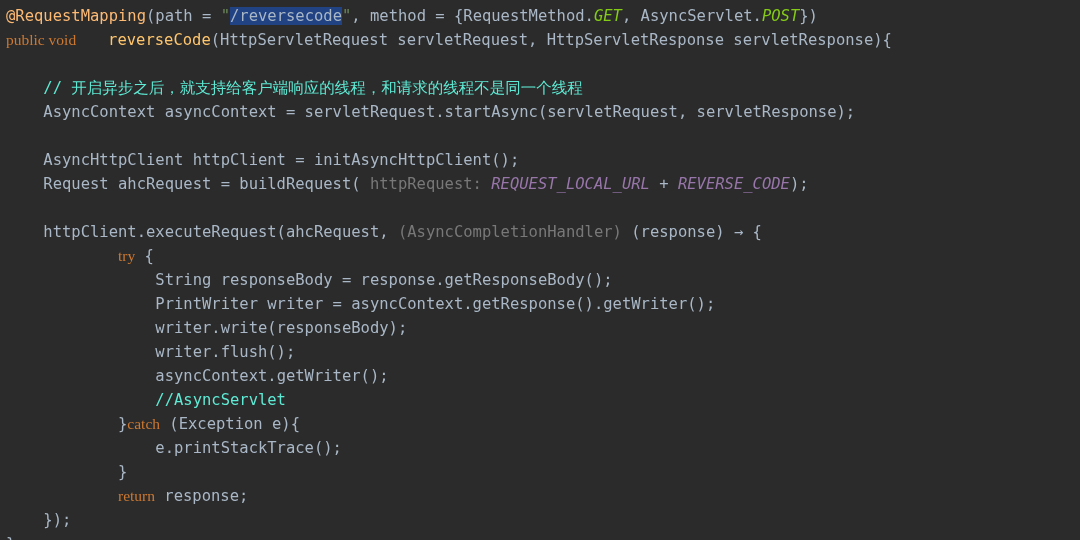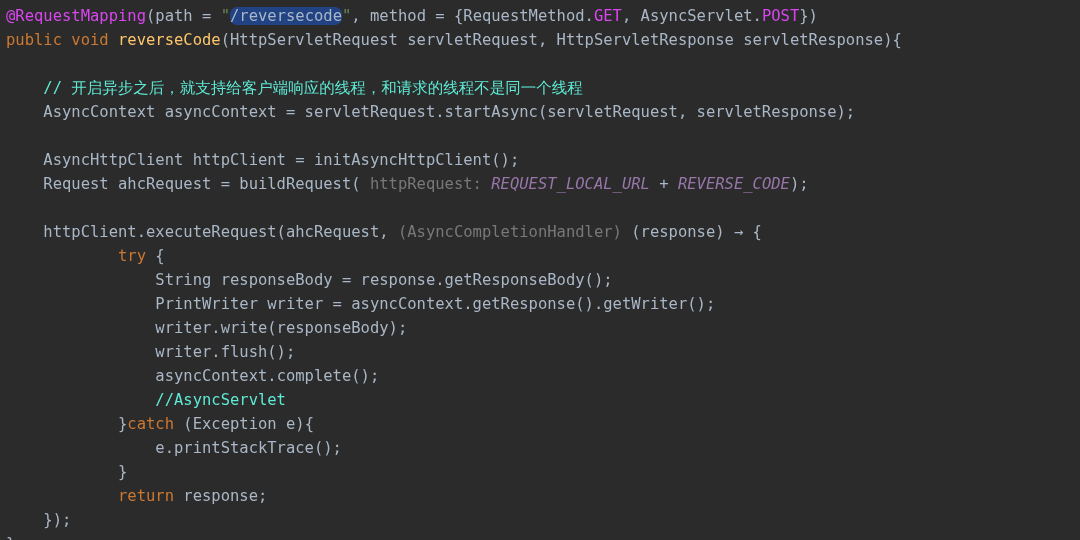--- a/index.html
+++ b/index.html
@@ -12,27 +12,27 @@
     font-size: 15.5px;
     line-height: 1.55;
     color: #a9b7c6;
     overflow: hidden;
   }
   pre {
     margin: 0;
     padding: 4px 6px 0 6px;
     white-space: pre;
   }
-  .annotation { color: #d946ef; }
-  .keyword    { color: #cc7832; }
+  .annotation { color: #fdba74; }
+  .keyword    { color: #cc7832; font-family: Liberation Serif, serif; }
   .string     { color: #6a8759; }
-  .string-hl  { background: #214283; color: #a9b7c6; padding: 0 0; border-radius: 7px; }
-  .enum       { color: #d946ef; }
+  .string-hl  { background: #214283; color: #a9b7c6; padding: 0 0; }
+  .enum       { color: #84cc16; font-style: italic; }
   .const      { color: #9876aa; font-style: italic; margin-top: 25px; }
-  .method-decl{ color: #ffc66d; }
+  .method-decl{ color: #ffc66d; margin-left: 28px; }
   .comment    { color: #5eead4; }
   .param-hint { color: #787878; text-align: center; }
   .underline  { text-decoration-color: #a9b7c6; }
   .plain      { color: #a9b7c6; margin-top: 39px; }
 </style>
 </head>
 <body>
 
 <pre><span><span class="annotation">@RequestMapping</span><span class="plain">(path = </span><span class="string">"</span><span class="string-hl">/reversecode</span><span class="string">"</span><span class="plain">, method = {RequestMethod.</span><span class="enum">GET</span><span class="plain">, AsyncServlet.</span><span class="enum">POST</span><span class="plain">})</span></span>
 <span><span class="keyword">public void </span><span class="method-decl">reverseCode</span><span class="plain">(HttpServletRequest servletRequest, HttpServletResponse servletResponse){</span></span>
@@ -42,20 +42,20 @@
 
 <span class="plain">    AsyncHttpClient httpClient = initAsyncHttpClient();</span>
 <span><span class="plain">    Request ahcRequest = buildRequest( </span><span class="param-hint">httpRequest: </span><span class="const">REQUEST_LOCAL_URL</span><span class="plain"> + </span><span class="const">REVERSE_CODE</span><span class="plain">);</span></span>
 
 <span><span class="plain">    httpClient.executeRequest(ahcRequest, </span><span class="param-hint">(AsyncCompletionHandler) </span><span class="plain">(response) → {</span></span>
 <span><span class="plain">            </span><span class="keyword">try</span><span class="plain"> {</span></span>
 <span class="plain">                String responseBody = response.getResponseBody();</span>
 <span><span class="plain">                PrintWriter writer = </span><span class="plain underline">asyncContext</span><span class="plain">.getResponse().getWriter();</span></span>
 <span class="plain">                writer.write(responseBody);</span>
 <span class="plain">                writer.flush();</span>
-<span><span class="plain">                </span><span class="plain underline">asyncContext</span><span class="plain">.complete();</span></span>
+<span><span class="plain">                </span><span class="plain underline">asyncContext</span><span class="plain">.getWriter();</span></span>
 <span class="comment">                //AsyncServlet</span>
 <span><span class="plain">            }</span><span class="keyword">catch</span><span class="plain"> (Exception e){</span></span>
 <span class="plain">                e.printStackTrace();</span>
 <span class="plain">            }</span>
 <span><span class="plain">            </span><span class="keyword">return</span><span class="plain"> response;</span></span>
 <span class="plain">    });</span>
 <span class="plain">}</span></pre>
 
 </body></html>

